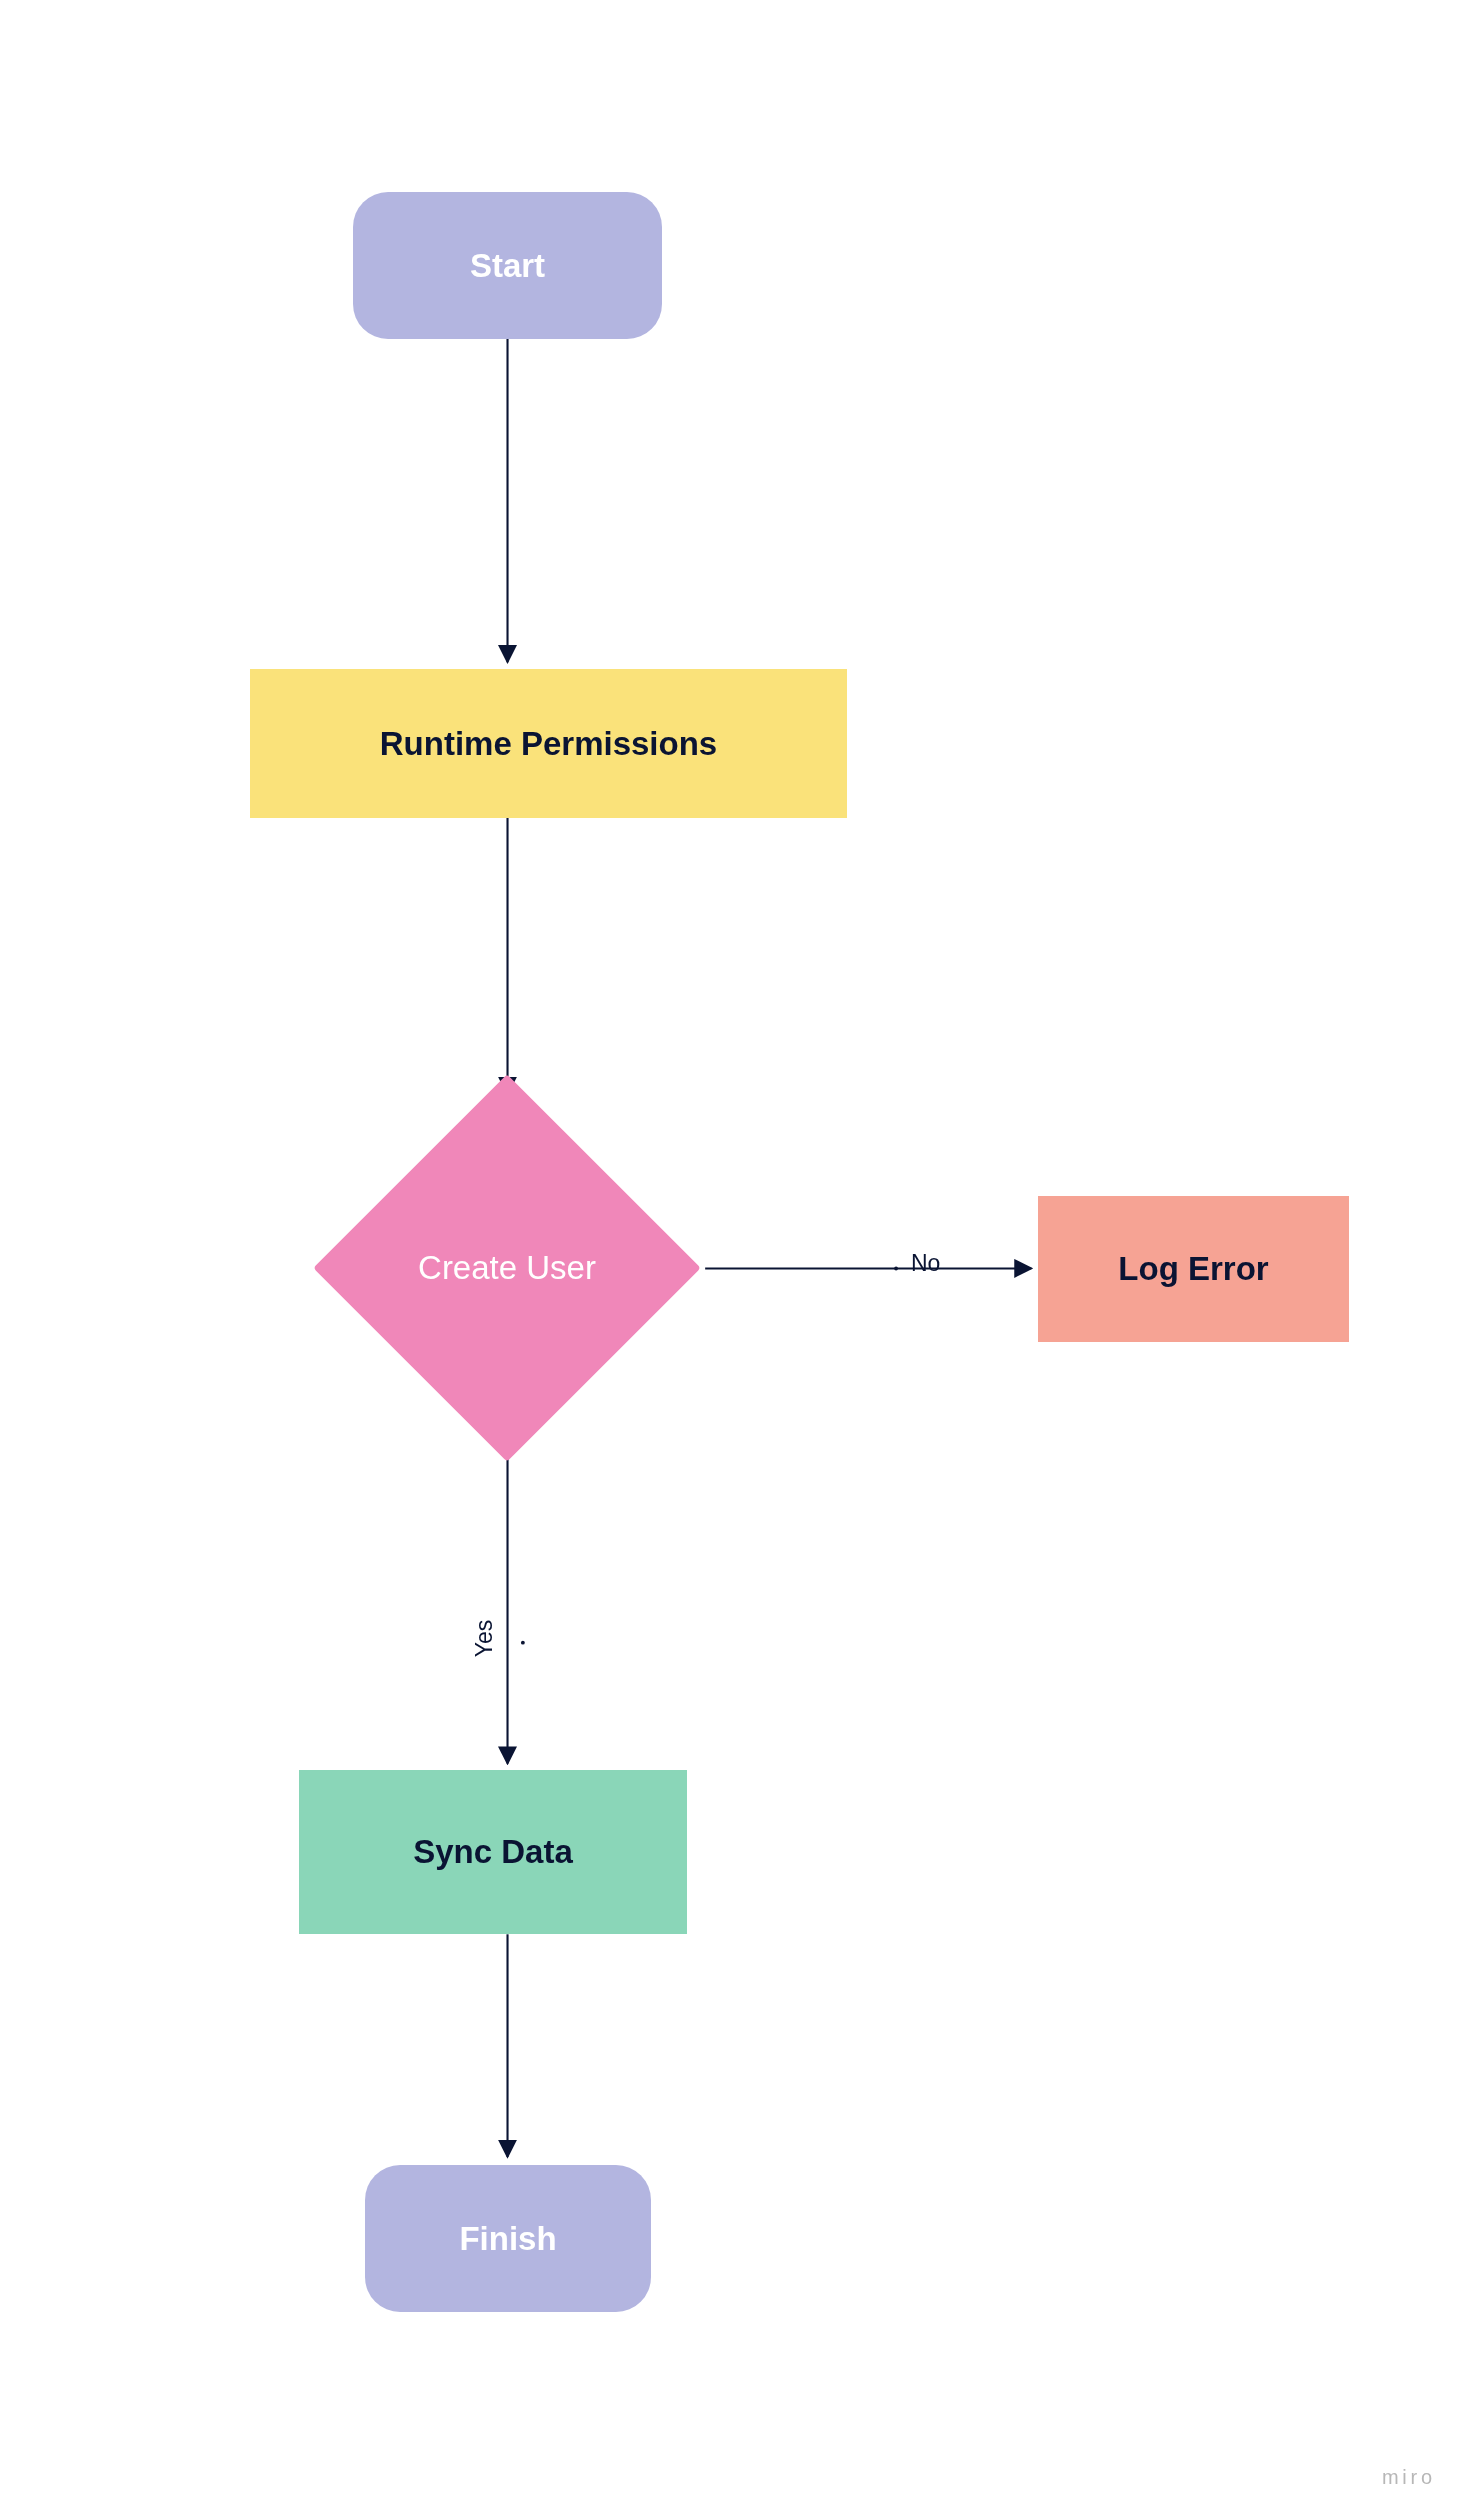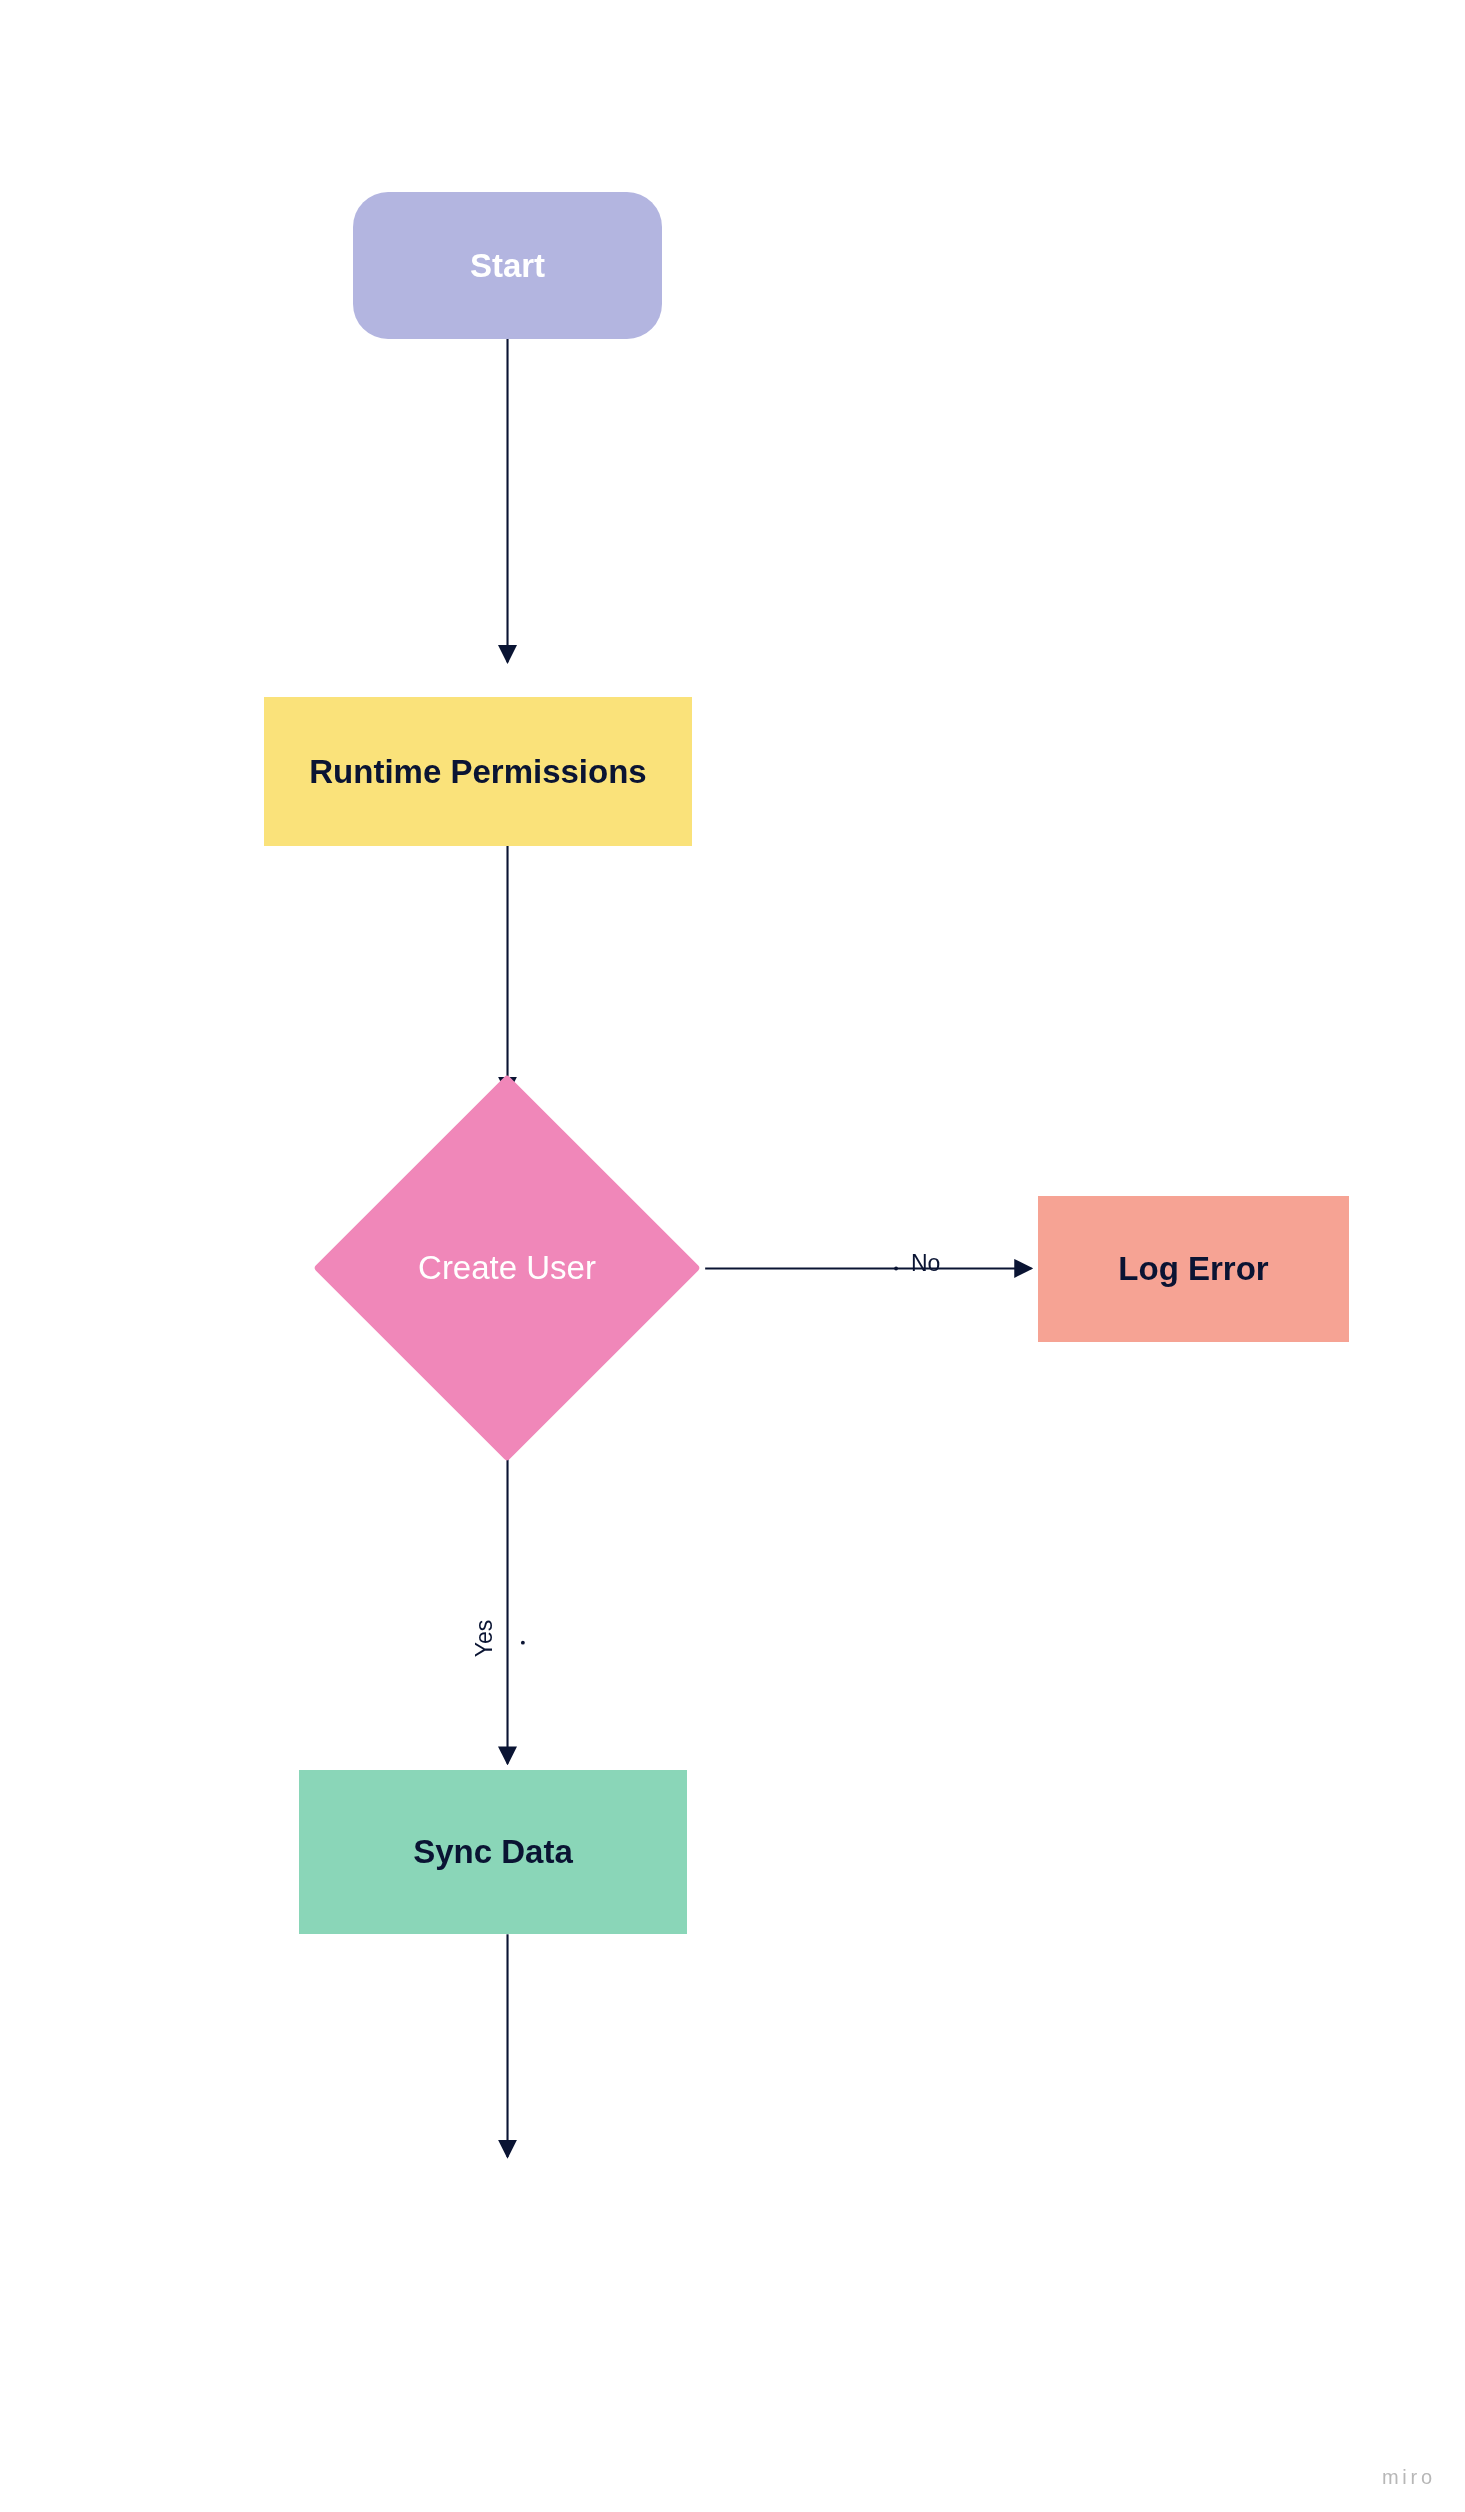--- a/index.html
+++ b/index.html
@@ -97,39 +97,42 @@
 
     <circle cx="934" cy="1322" r="2" fill="#0a1433"></circle>
 
     <circle cx="545" cy="1712" r="2" fill="#0a1433"></circle>
   </svg>
 
   <div class="node terminal" style="left:353px; top:192px; width:309px; height:147px; background:#b3b5e0;">
     <span>Start</span>
   </div>
 
-  <div class="node process" style="left:264px; top:669px; width:428px; height:149px; background:#fae27a;margin-top:28px;">
+  <div class="node process" style="left:250px; top:669px; width:597px; height:149px; background:#fae27a;">
     <span>Runtime Permissions</span>
   </div>
 
   <div class="diamond-wrap" style="left:370px; top:1131px; width:274px; height:274px;">
     <div class="diamond-shape" style="background:#f087b9;"></div>
     <div class="diamond-label">
       <span>Create User</span>
     </div>
   </div>
 
   <div class="node process" style="left:1038px; top:1196px; width:311px; height:146px; background:#f6a394;">
     <span>Log Error</span>
   </div>
 
   <div class="node process" style="left:299px; top:1770px; width:388px; height:164px; background:#8ad6b8;">
     <span>Sync Data</span>
   </div>
 
+  <div class="node terminal" style="left:365px; top:2165px; width:286px; height:147px; background:#b3b5e0;">
+    <span>Finish</span>
+  </div>
 
   <div class="edge-label" style="left:911px; top:1226px;margin-top:24px;">No</div>
 
   <div class="edge-label rot" style="left:466px; top:1625px;">Yes</div>
 
   <div class="watermark">miro</div>
 
 </div>
 
 

